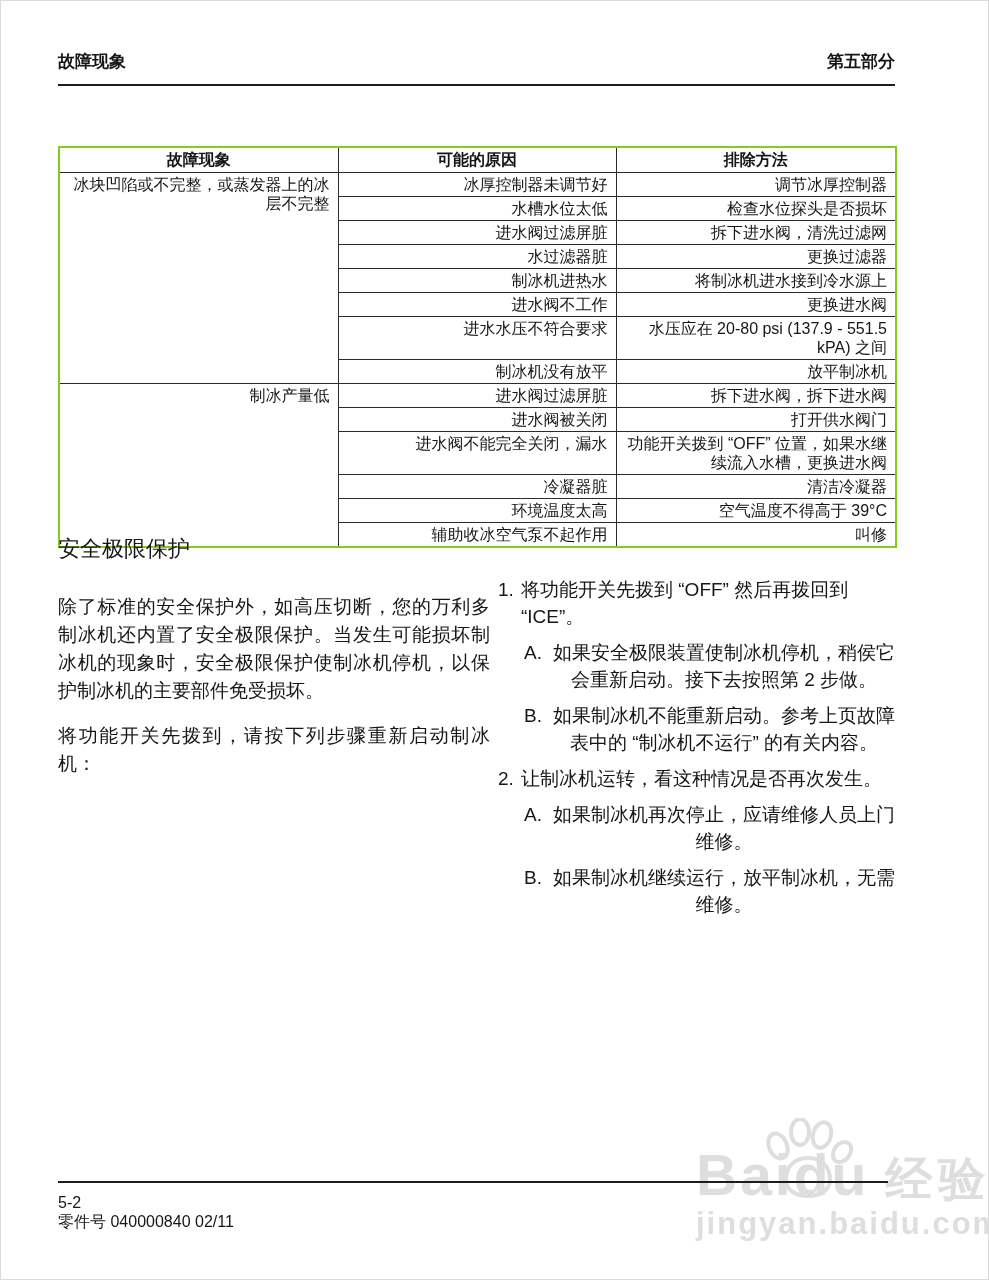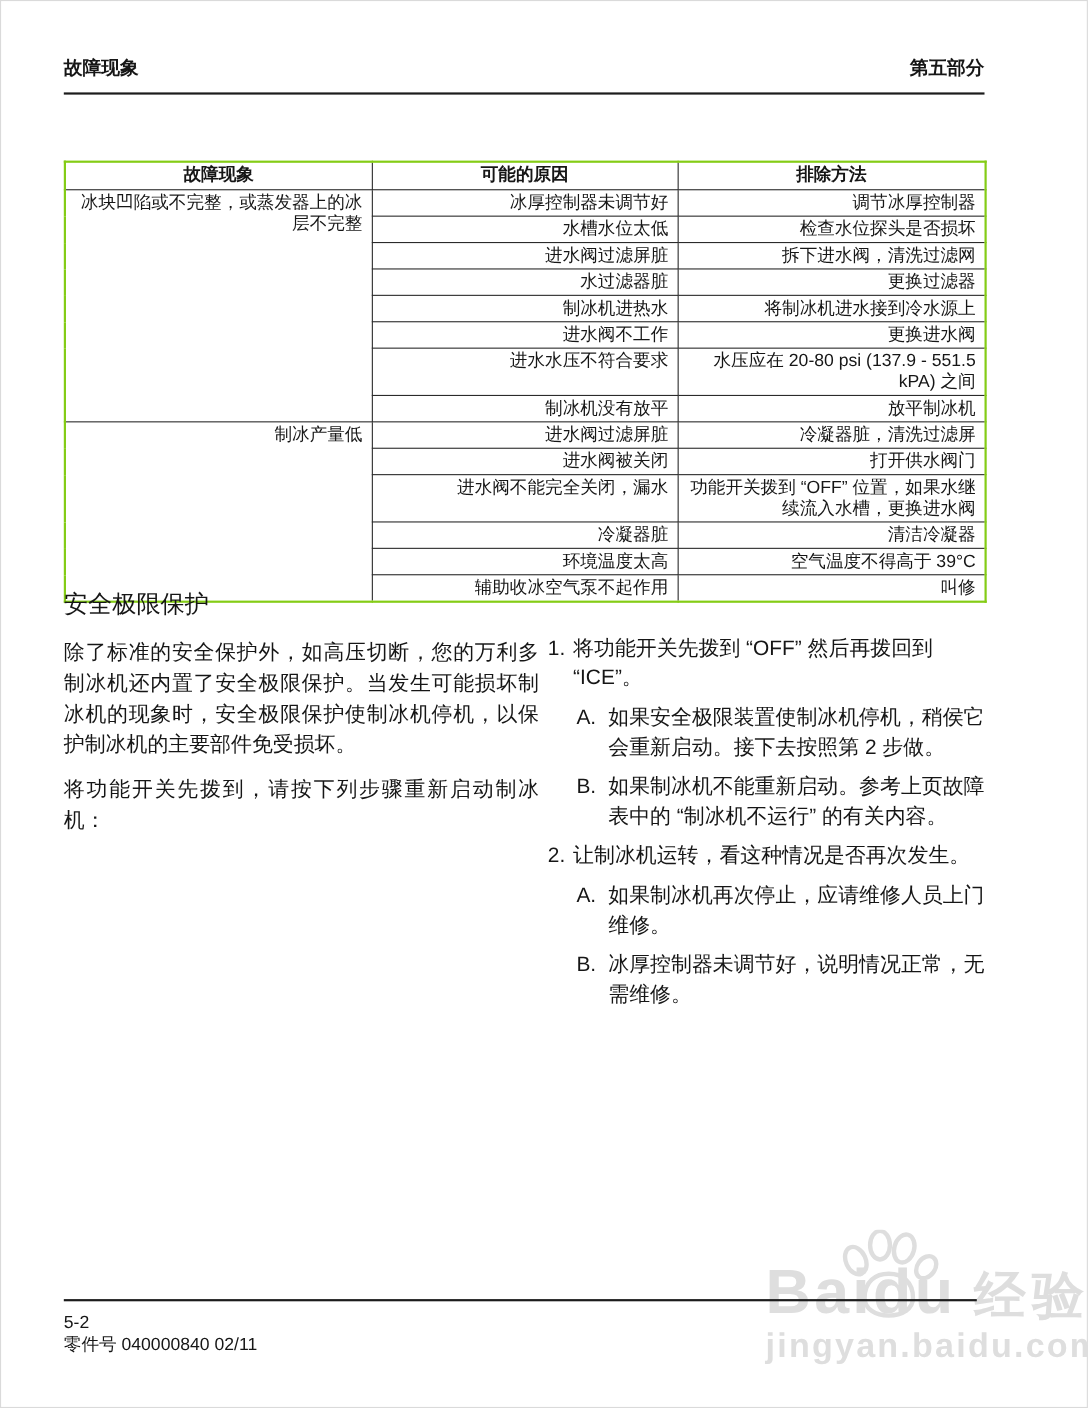--- a/index.html
+++ b/index.html
@@ -49,28 +49,28 @@
   
   .section-title {
     position:absolute; left:58px; top:534px;
     font-size:22px; font-weight:normal;
   }
   .columns { position:absolute; left:58px; top:576px; width:837px; display:flex; }
   .col-left {
     flex:none; width:432px;
     font-size:19px; line-height:28px; text-align:justify;
   }
-  .col-left p { margin:4px 0 13px 0; }
+  .col-left p { margin:17px 0 13px 0; }
   .col-right { flex:1; margin-left:8px; font-size:19px; line-height:27px; }
   .step-head { display:flex; margin-bottom:9px; }
   .step-num { flex:none; width:23px; }
   .step-text { flex:1; }
   .substep { display:flex; margin-left:26px; margin-bottom:9px; }
   .sub-num { flex:none; width:29px; }
-  .sub-text { flex:1; }
+  .sub-text { flex:1;text-align:center; }
   .step-block { margin-bottom:5px; }
 
   
   .footer-rule { left:58px; top:1181px; width:830px; }
   .footer-row {
     position:absolute; left:58px; top:1194px; width:837px;
     display:flex; justify-content:space-between; font-size:16px;flex-direction:column;
   }
 </style>
 </head>
@@ -140,21 +140,21 @@
         <td class="tall">进水水压不符合要求</td>
         <td class="tall">水压应在 20-80 psi (137.9 - 551.5 kPA) 之间</td>
       </tr>
       <tr>
         <td>制冰机没有放平</td>
         <td>放平制冰机</td>
       </tr>
       <tr>
         <td rowspan="6">制冰产量低</td>
         <td>进水阀过滤屏脏</td>
-        <td>冷凝器脏，清洗过滤屏</td>
+        <td>拆下进水阀，拆下进水阀</td>
       </tr>
       <tr>
         <td>进水阀被关闭</td>
         <td>打开供水阀门</td>
       </tr>
       <tr>
         <td class="tall">进水阀不能完全关闭，漏水</td>
         <td class="tall">功能开关拨到 “OFF” 位置，如果水继续流入水槽，更换进水阀</td>
       </tr>
       <tr>
@@ -200,21 +200,21 @@
         <div class="step-head">
           <span class="step-num">2.</span>
           <span class="step-text">让制冰机运转，看这种情况是否再次发生。</span>
         </div>
         <div class="substep">
           <span class="sub-num">A.</span>
           <span class="sub-text">如果制冰机再次停止，应请维修人员上门维修。</span>
         </div>
         <div class="substep">
           <span class="sub-num">B.</span>
-          <span class="sub-text">冰厚控制器未调节好，说明情况正常，无需维修。</span>
+          <span class="sub-text">如果制冰机继续运行，放平制冰机，无需维修。</span>
         </div>
       </div>
 
     </div>
   </div>
 
   <div class="rule footer-rule"></div>
   <div class="footer-row">
     <span>5-2</span>
     <span>零件号 040000840 02/11</span>

